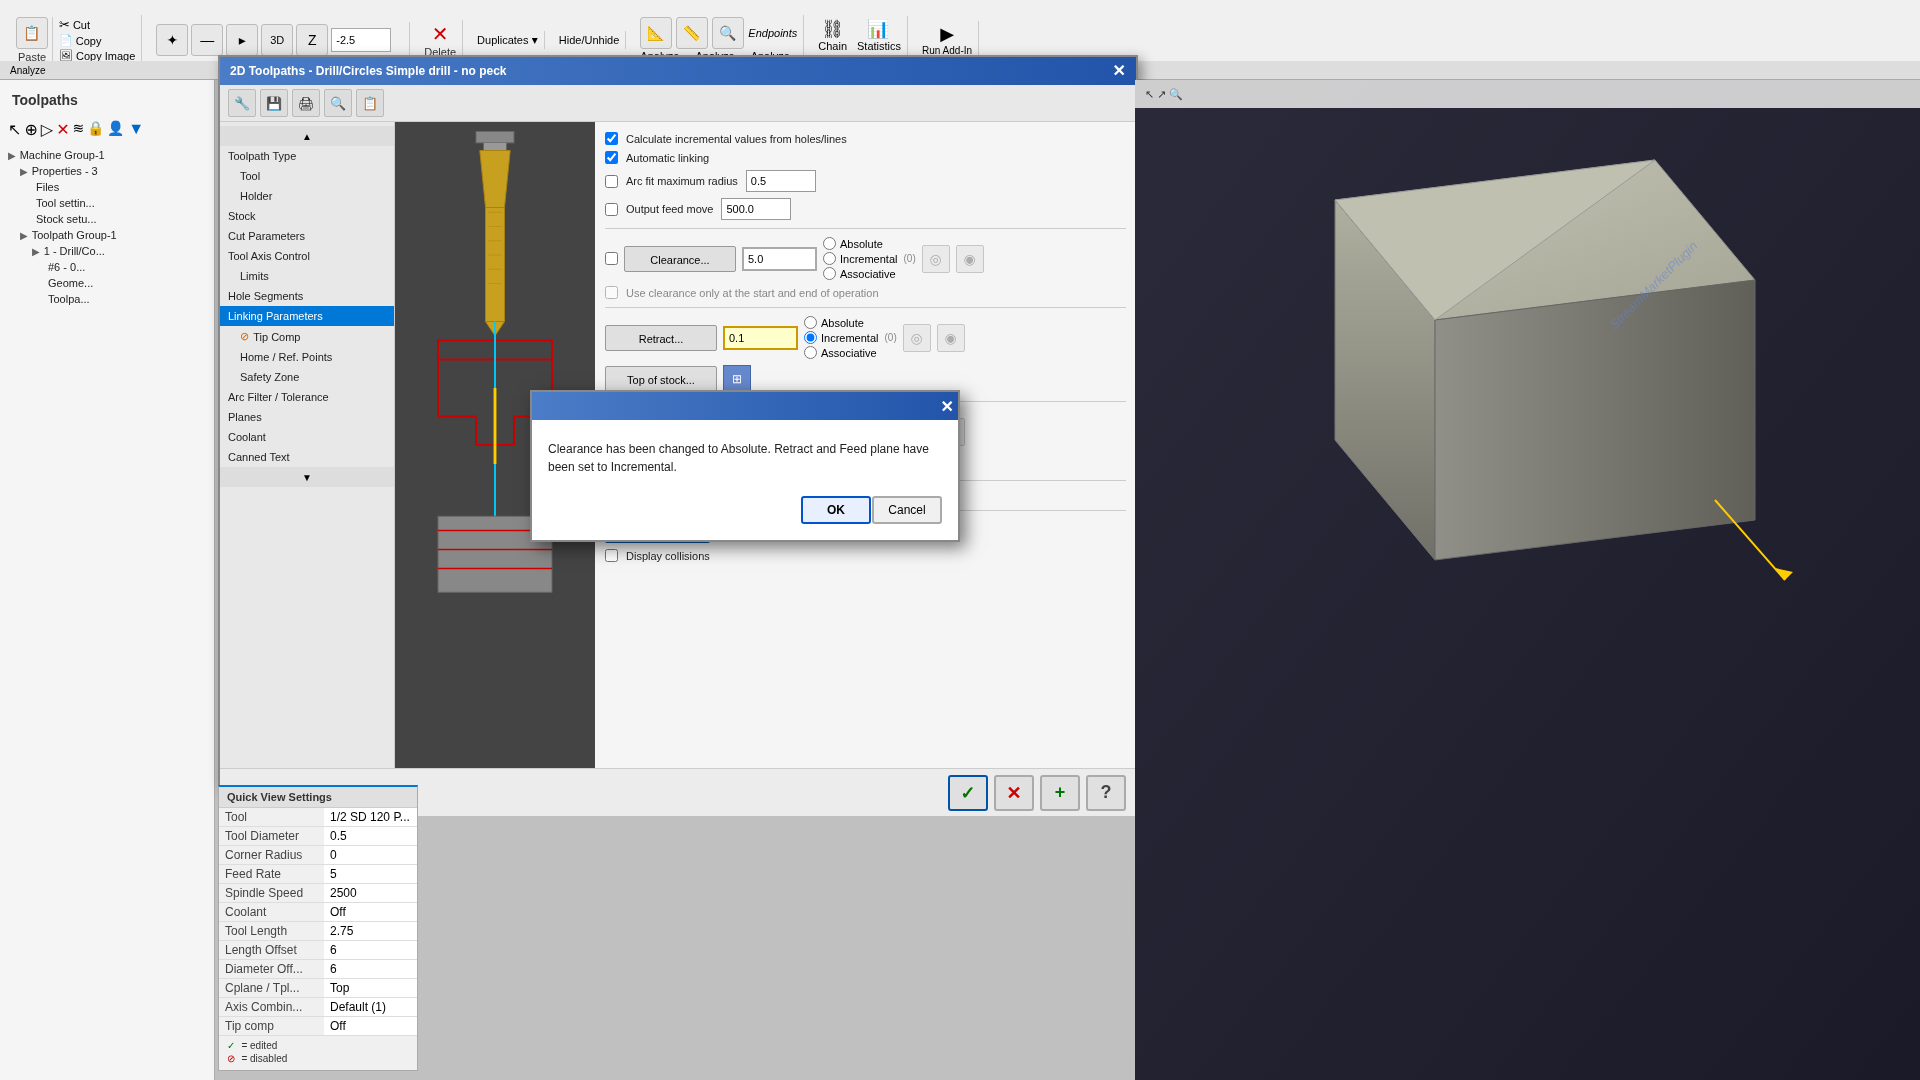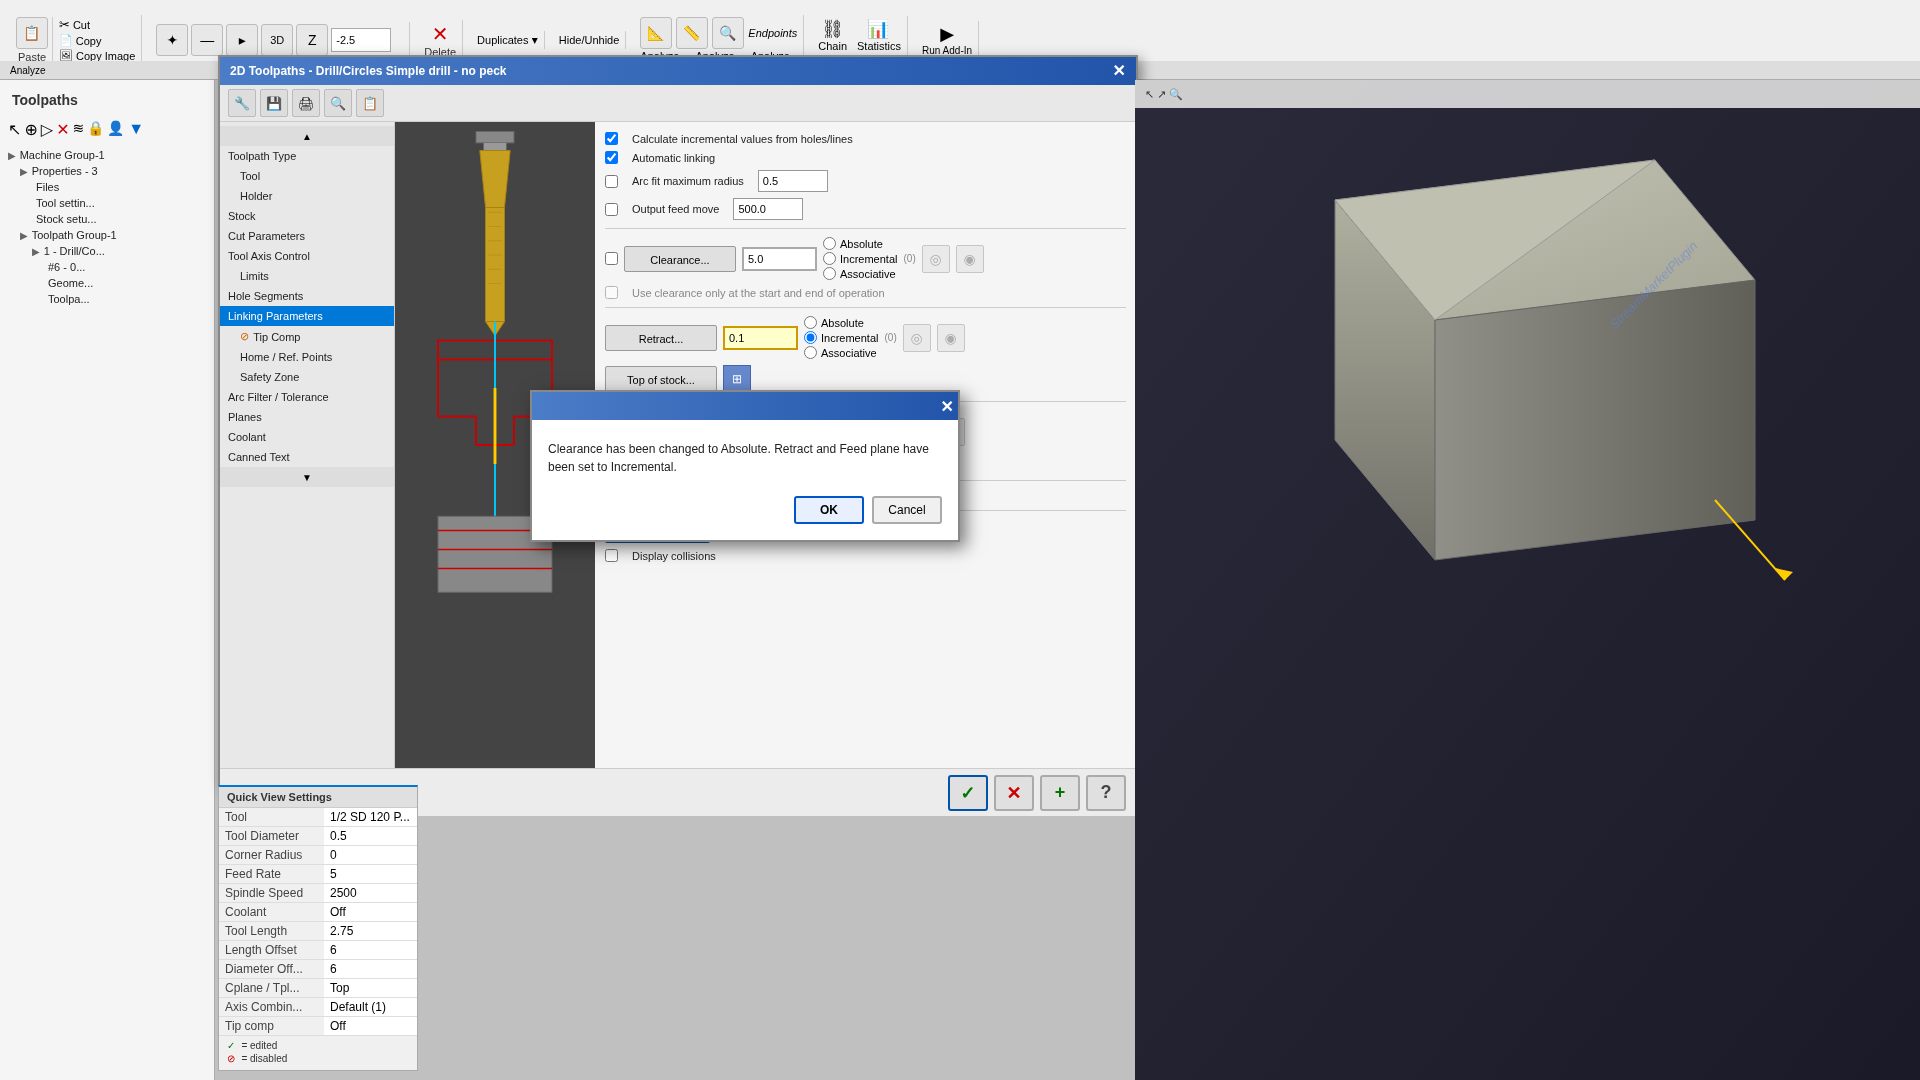--- a/index.html
+++ b/index.html
@@ -199,21 +199,21 @@
     .preview-canvas {
       width: 100%;
       height: 100%;
     }
 
     
     .form-row {
       display: flex;
       align-items: center;
       margin-bottom: 6px;
-      gap: 14px;
+      gap: 8px;
     }
 
     .form-row label {
       font-size: 11px;
       color: #222;
     }
 
     .form-row input[type="checkbox"] {
       width: 13px; height: 13px;
       cursor: pointer;
@@ -442,21 +442,21 @@
     .overlay-message {
       font-size: 12px;
       color: #222;
       line-height: 1.5;
       margin-bottom: 20px;
     }
 
     .overlay-buttons {
       display: flex;
       justify-content: flex-end;
-      gap: 8px;
+      gap: 1px;
     }
 
     .overlay-ok-btn {
       width: 70px; height: 28px;
       background: #e8f0ff;
       border: 2px solid #0055cc;
       border-radius: 3px;
       font-size: 12px;
       cursor: pointer;
       font-weight: bold;

